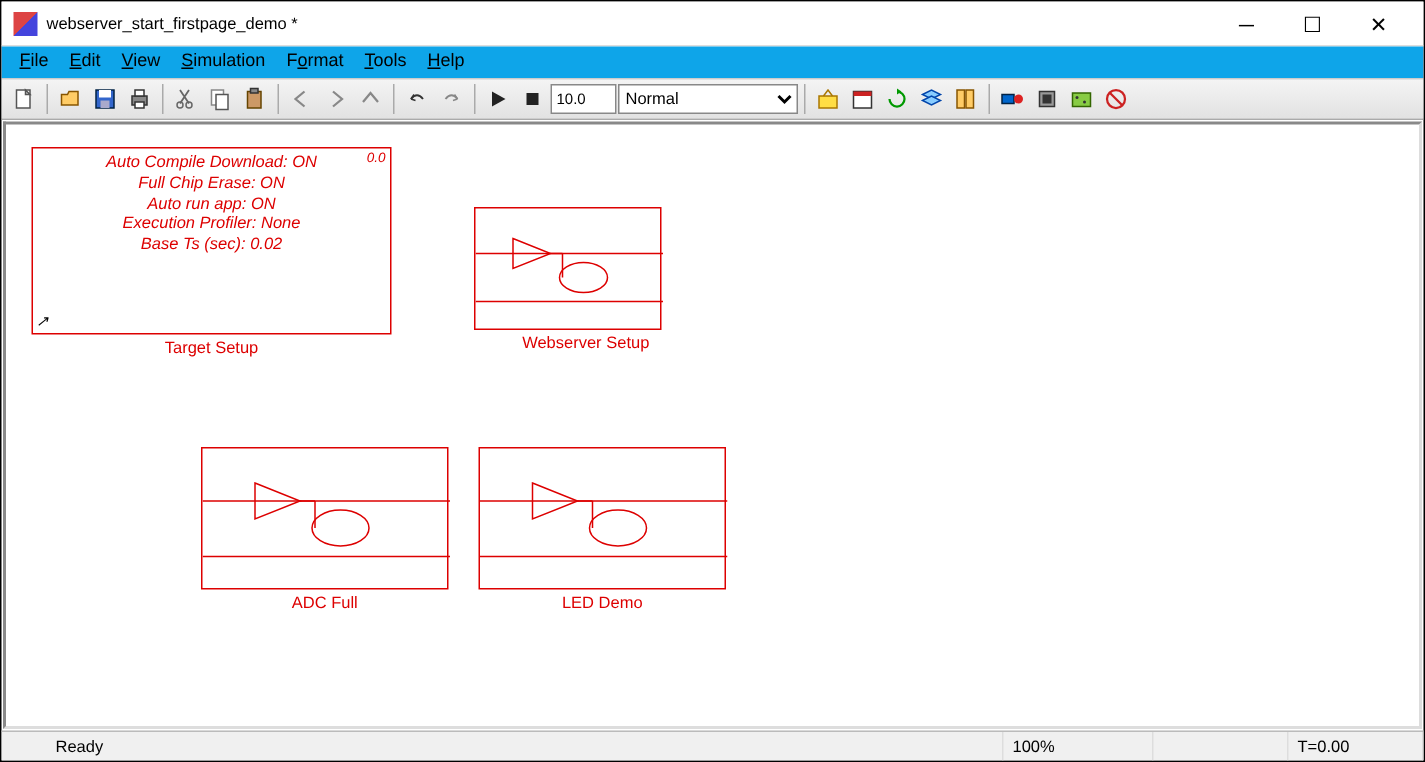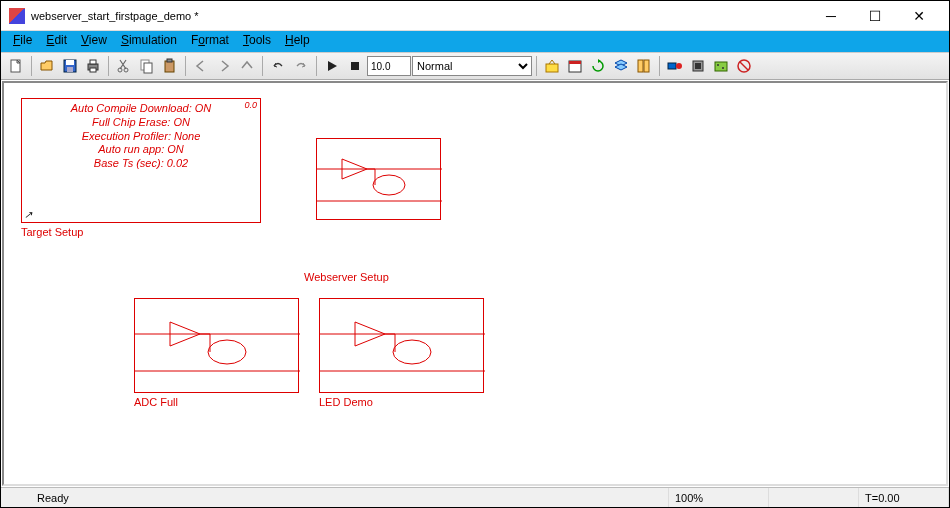--- a/index.html
+++ b/index.html
@@ -11,21 +11,21 @@
 .menubar { height: 21px; background: #0ea5e9; display: flex; padding: 0 6px; gap: 2px; }
 .menuitem { padding: 2px 6px; cursor: default; }
 .menuitem u { text-decoration: underline; }
 .toolbar { height: 28px; background: linear-gradient(#f4f4f4, #e2e2e2); border-top: 1px solid #ccc; border-bottom: 1px solid #aaa; display: flex; align-items: center; padding: 0 4px; gap: 1px; }
 .tbtn { width: 22px; height: 22px; display: flex; align-items: center; justify-content: center; border: 1px solid transparent; cursor: default; }
 .tsep { width: 1px; height: 20px; background: #aaa; margin: 0 3px; }
 .tinput { width: 44px; height: 20px; border: 1px solid #888; padding: 0 3px; font-size: 10px; background: #fff; }
 .tselect { height: 20px; border: 1px solid #888; font-size: 11px; background: #fff; min-width: 120px; }
 .canvas { flex: 1; background: #fff; border: 2px inset #ddd; margin: 1px; position: relative; overflow: hidden; }
 .block { position: absolute; border: 1px solid #d00; }
-.block-label { position: absolute; color: #d00; font-size: 11px; }
+.block-label { position: absolute; color: #d00; font-size: 11px; text-align: center; }
 .target-block { left: 17px; top: 15px; width: 240px; height: 125px; text-align: center; color: #d00; font-size: 11px; line-height: 1.25; padding-top: 3px; font-style: italic; }
 .target-block .topright { position: absolute; top: 1px; right: 3px; font-size: 9px; }
 .target-block .botleft { position: absolute; bottom: 1px; left: 2px; font-size: 10px; color: #000; }
 .sub-block { border: 1px solid #d00; position: absolute; }
 .statusbar { height: 20px; background: #f0f0f0; border-top: 1px solid #bbb; display: flex; font-size: 11px; padding-left: 30px; }
 .status-cell { border-right: 1px inset #ddd; padding: 2px 6px; display: flex; align-items: center; }
 svg { display: block; }
 </style>
 </head>
 <body>
@@ -195,38 +195,38 @@
       </svg>
     </div>
 </div>
 
 <div class="canvas">
 
   <div class="block target-block">
     <div class="topright">0.0</div>
     <div>Auto Compile Download: ON</div>
     <div>Full Chip Erase: ON</div>
+    <div>Auto run app: ON</div>
     <div>Execution Profiler: None</div>
-    <div>Auto run app: ON</div>
     <div>Base Ts (sec): 0.02</div>
     <div class="botleft">↗</div>
   </div>
   <div class="block-label" style="left:17px; top:143px; width:240px;">Target Setup</div>
 
   <div class="sub-block" style="left:312px; top:55px; width:125px; height:82px;">
     <svg width="125" height="82">
       <line x1="0" y1="30" x2="125" y2="30" stroke="#d00"></line>
       <line x1="0" y1="62" x2="125" y2="62" stroke="#d00"></line>
       <path d="M25 20 L50 30 L25 40 Z" fill="none" stroke="#d00"></path>
       <line x1="50" y1="30" x2="58" y2="30" stroke="#d00"></line>
       <line x1="58" y1="30" x2="58" y2="46" stroke="#d00"></line>
       <ellipse cx="72" cy="46" rx="16" ry="10" fill="none" stroke="#d00"></ellipse>
     </svg>
   </div>
-  <div class="block-label" style="left:300px; top:140px; width:125px;margin-top:48px;">Webserver Setup</div>
+  <div class="block-label" style="left:324px; top:140px; width:125px;">Webserver Setup</div>
 
   <div class="sub-block" style="left:130px; top:215px; width:165px; height:95px;">
     <svg width="165" height="95">
       <line x1="0" y1="35" x2="165" y2="35" stroke="#d00"></line>
       <line x1="0" y1="72" x2="165" y2="72" stroke="#d00"></line>
       <path d="M35 23 L65 35 L35 47 Z" fill="none" stroke="#d00"></path>
       <line x1="65" y1="35" x2="75" y2="35" stroke="#d00"></line>
       <line x1="75" y1="35" x2="75" y2="53" stroke="#d00"></line>
       <ellipse cx="92" cy="53" rx="19" ry="12" fill="none" stroke="#d00"></ellipse>
     </svg>

